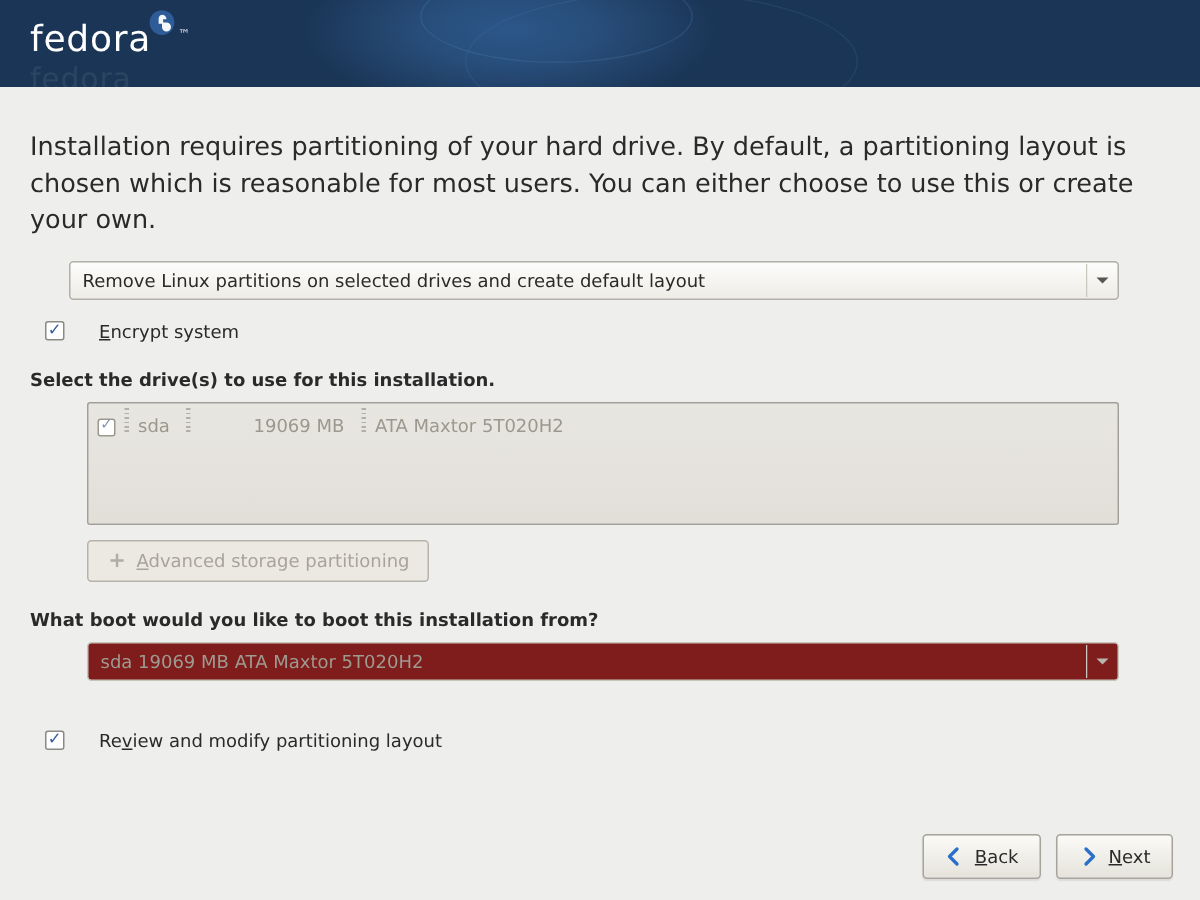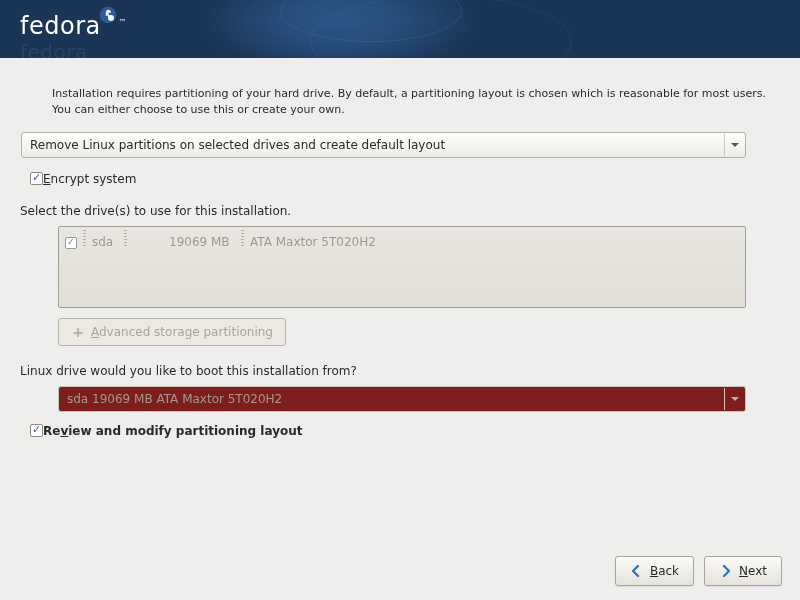--- a/index.html
+++ b/index.html
@@ -65,35 +65,34 @@
       font-size: 8px;
       vertical-align: super;
       margin-left: 2px;
       opacity: 0.9;
     }
 
     .content {
       padding: 28px 20px 0 20px;
     }
     .intro {
-      font-size: 11px;
+      font-size: 17px;
       line-height: 1.45;
       margin-bottom: 14px;
-      margin-left: 32px;
     }
     .select-wrap {
       position: relative;
       height: 26px;
       border: 1px solid #b3b0a9;
       border-radius: 3px;
       background: linear-gradient(#fdfdfc, #eeece6);
       display: flex;
       align-items: center;
       padding: 0 26px 0 8px;
-      margin: 0 34px 0 1px;
+      margin: 0 34px 0 26px;
       cursor: pointer;
     }
     .select-wrap.disabled {
       background: #7f1d1d;
       color: #9e9a90;
       border-color: #c7c4bc;
       cursor: default;
     }
     .select-arrow {
       position: absolute;
@@ -109,21 +108,21 @@
       content: "";
       border-left: 4px solid transparent;
       border-right: 4px solid transparent;
       border-top: 4px solid #555;
     }
     .select-wrap.disabled .select-arrow::after { border-top-color: #b8b5ac; }
 
     .chk-row {
       display: flex;
       align-items: center;
-      gap: 0;
+      gap: 23px;
       margin: 14px 0 0 10px;
     }
     .chk {
       width: 13px; height: 13px;
       border: 1px solid #8a8a85;
       border-radius: 2px;
       background: #fff;
       display: flex;
       align-items: center;
       justify-content: center;
@@ -135,21 +134,21 @@
       line-height: 1;
       font-weight: bold;
       color: #335e9a;
       position: relative;
       top: -1px;
     }
     .chk-label { cursor: pointer; }
     .chk-label u { text-decoration: underline; }
 
     .section-label {
-      font-weight: normal;
+      font-weight: bold;
       margin: 18px 0 8px 0;
     }
 
     .drive-list {
       border: 1px solid #a29f97;
       border-radius: 2px;
       height: 82px;
       margin: 0 34px 0 38px;
       background: linear-gradient(#e8e6e0, #e1dfd8);
       overflow: hidden;
@@ -276,28 +275,28 @@
     </div>
   </div>
 
   <div class="adv-btn-row">
     <span class="btn disabled">
       <span class="plus-icon">+</span>
       <span><u>A</u><span>dvanced storage partitioning</span></span>
     </span>
   </div>
 
-  <div class="section-label">Linux drive would you like to boot this installation from?</div>
+  <div class="section-label">What boot would you like to boot this installation from?</div>
 
   <div class="select-wrap disabled boot-select">
     <span>sda     19069 MB ATA Maxtor 5T020H2</span>
     <span class="select-arrow"></span>
   </div>
 
-  <div class="chk-row" style="margin-top:12px;font-weight:bold;">
+  <div class="chk-row" style="margin-top:33px;">
     <span class="chk checked"></span>
     <span class="chk-label"><span>Re</span><u>v</u><span>iew and modify partitioning layout</span></span>
   </div>
 
 </div>
 
 <div class="nav">
   <span class="btn">
     <span class="arrow-left">
       <svg viewBox="0 0 14 14">

